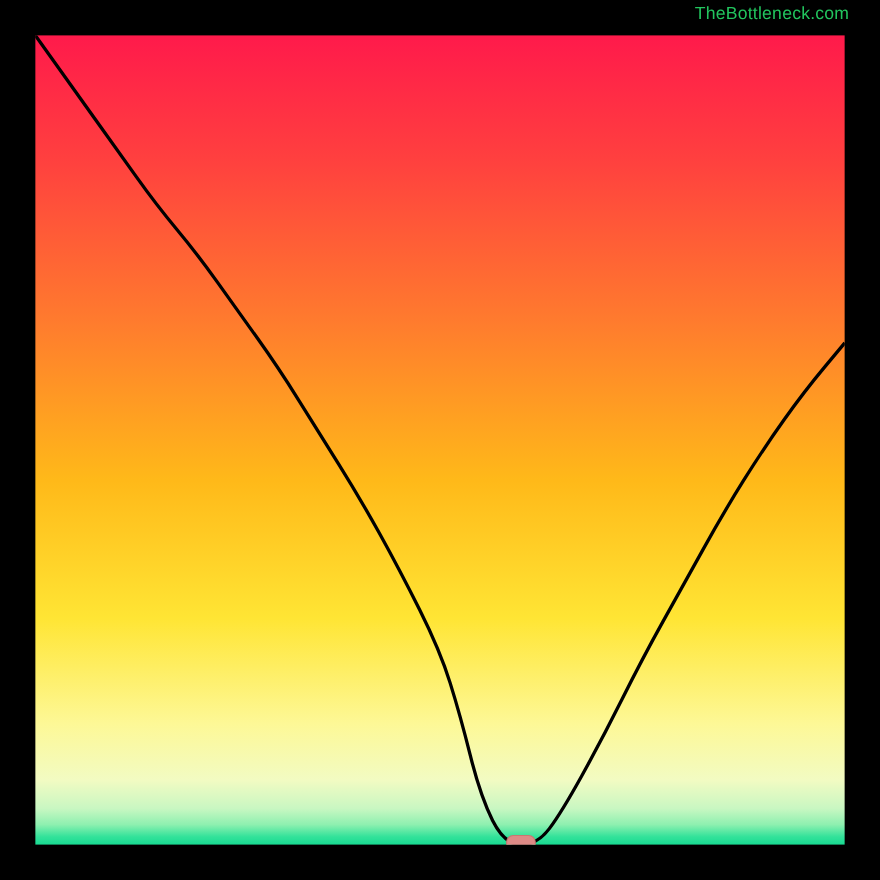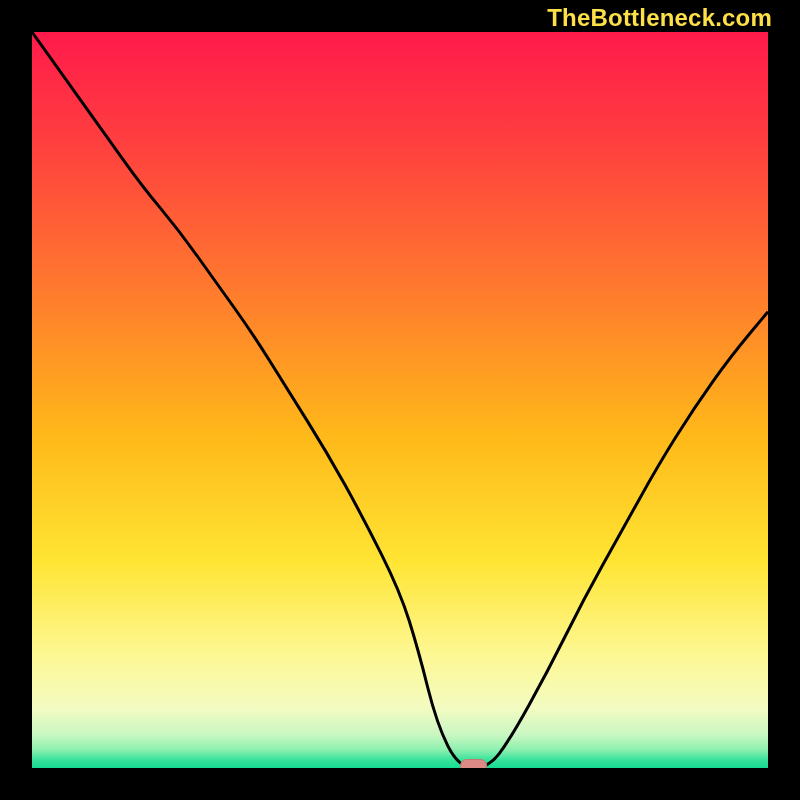--- a/index.html
+++ b/index.html
@@ -21,23 +21,23 @@
   }
   .plot {
     position: relative;
     width: 100%;
     height: 100%;
   }
   .watermark {
     position: absolute;
     top: -28px;
     right: -4px;
-    color: #fde047;
-    font-size: 24px;
-    font-weight: 700;
+    color: #22c55e;
+    font-size: 16px;
+    font-weight: 400;
     letter-spacing: 0.2px;
   }
 </style>
 </head>
 <body>
 
 <div class="frame">
   <div class="watermark">TheBottleneck.com</div>
   <div class="plot">
     <svg id="plot-svg" viewBox="0 0 736 736" width="736" height="736" preserveAspectRatio="none">

